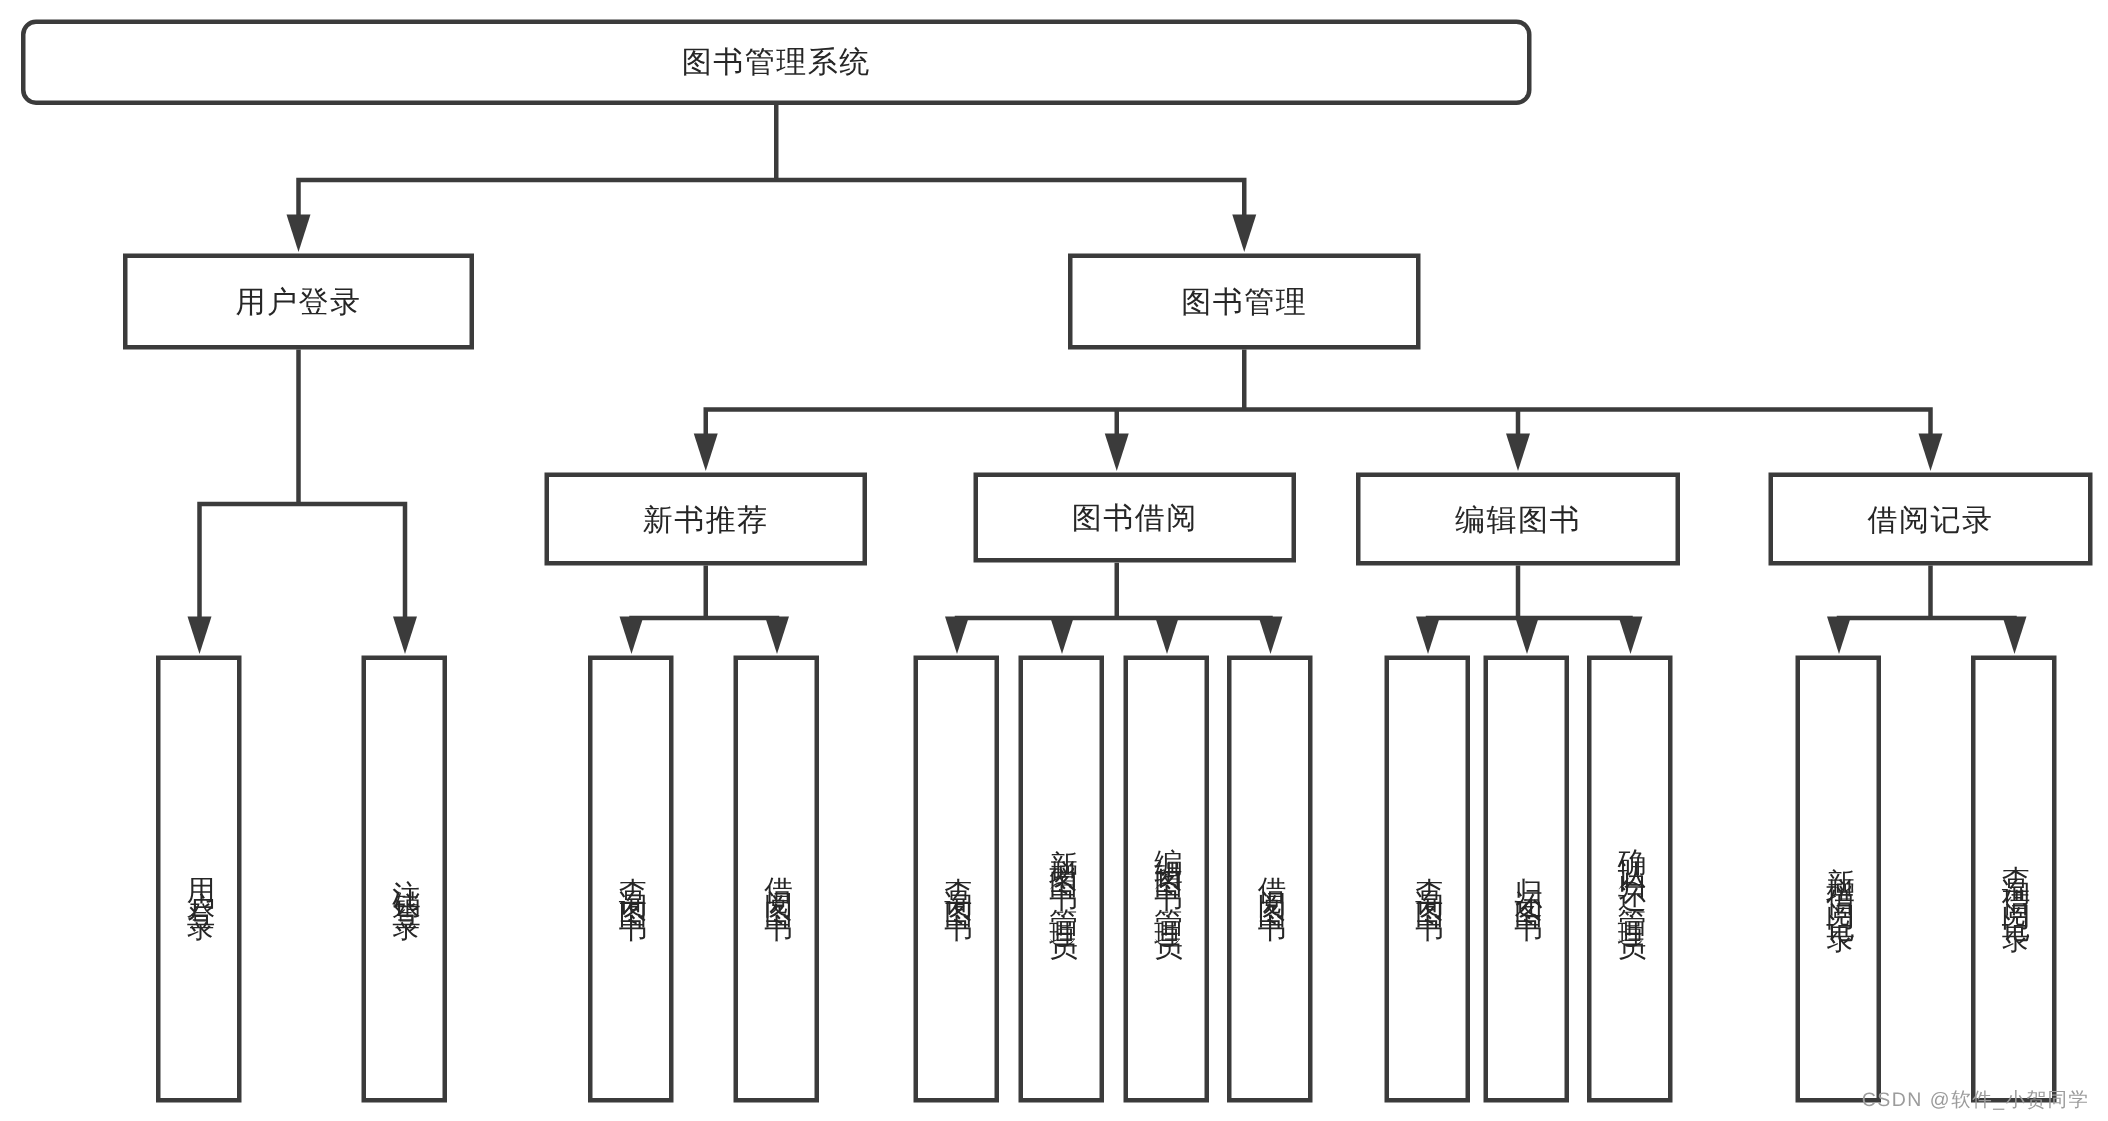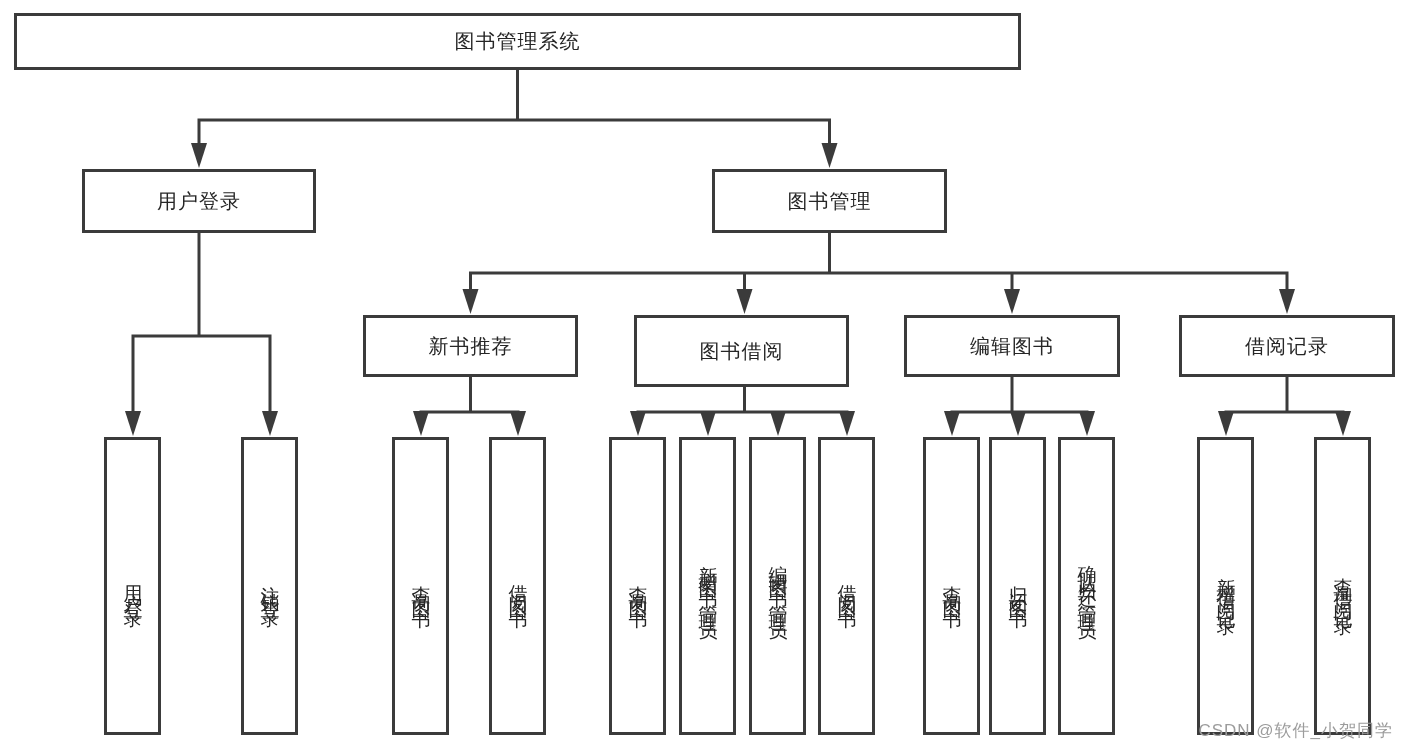--- a/index.html
+++ b/index.html
@@ -26,21 +26,21 @@
   .vbox span{
     writing-mode:vertical-lr;
     text-orientation:mixed;
     letter-spacing:8px;
     line-height:1.1;
     white-space:nowrap;
   }
   .watermark{
     position:absolute;
     right:12px;bottom:5px;
-    font-size:17px;
+    font-size:13px;
     color:#9c9c9c;
     letter-spacing:1px;
     z-index:5;
     white-space:nowrap;
     padding-left:44px;
   }
 </style>
 </head>
 <body>
 
@@ -91,35 +91,35 @@
       <polygon points="770,411 786,411 778,436"></polygon>
       <polygon points="839,411 855,411 847,436"></polygon>
       <polygon points="944,411 960,411 952,436"></polygon>
       <polygon points="1010,411 1026,411 1018,436"></polygon>
       <polygon points="1079,411 1095,411 1087,436"></polygon>
       <polygon points="1218,411 1234,411 1226,436"></polygon>
       <polygon points="1335,411 1351,411 1343,436"></polygon>
     </g>
   </svg>
 
-  <div class="box" style="left:14px;top:13px;width:1007px;height:57px;">
+  <div class="box" style="left:14px;top:13px;width:1007px;height:57px;border-radius:10px;">
     <span>图书管理系统</span>
   </div>
 
   <div class="box" style="left:82px;top:169px;width:234px;height:64px;">
     <span>用户登录</span>
   </div>
   <div class="box" style="left:363px;top:315px;width:215px;height:62px;">
     <span>新书推荐</span>
   </div>
 
   <div class="box" style="left:712px;top:169px;width:235px;height:64px;">
     <span>图书管理</span>
   </div>
-  <div class="box" style="left:634px;top:315px;width:215px;height:72px;">
+  <div class="box" style="left:649px;top:315px;width:215px;height:60px;">
     <span>图书借阅</span>
   </div>
   <div class="box" style="left:904px;top:315px;width:216px;height:62px;">
     <span>编辑图书</span>
   </div>
   <div class="box" style="left:1179px;top:315px;width:216px;height:62px;">
     <span>借阅记录</span>
   </div>
 
   <div class="box vbox" style="left:104px;top:437px;width:57px;height:298px;">

